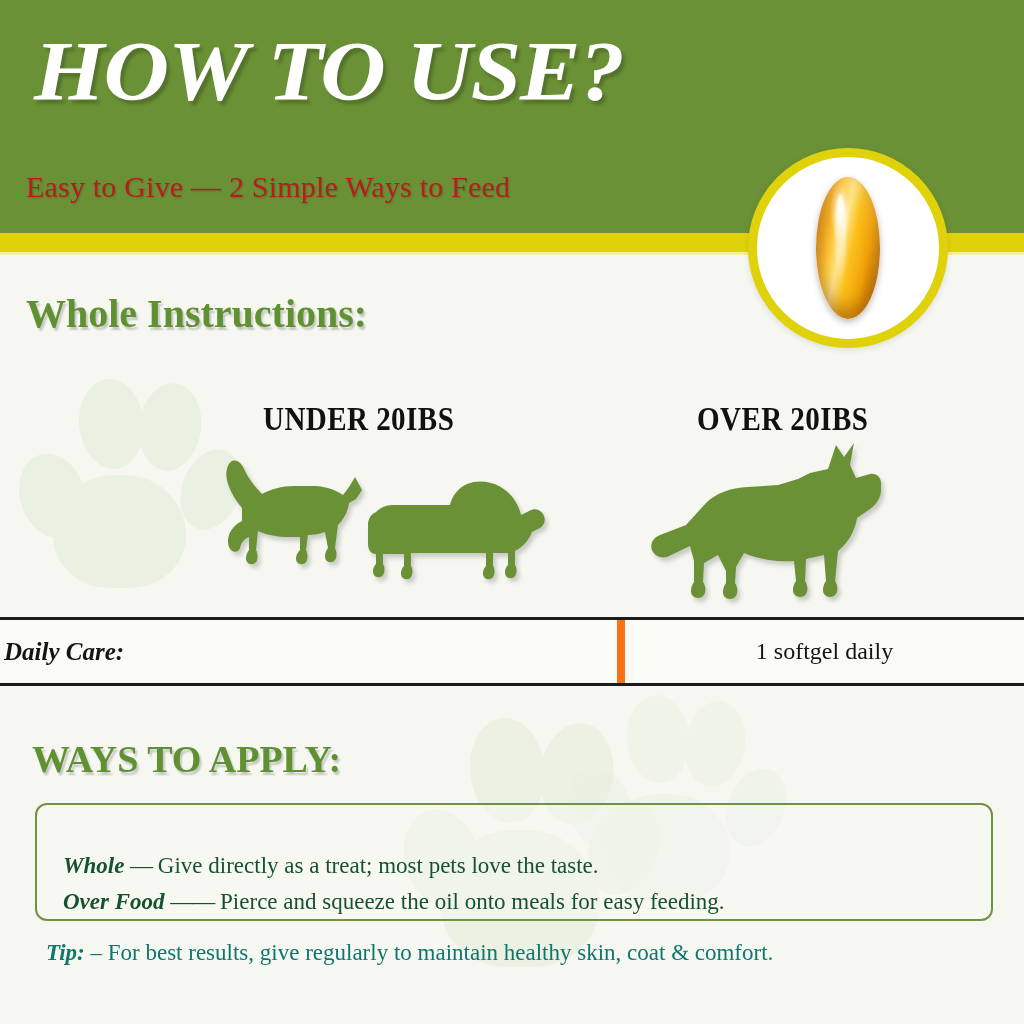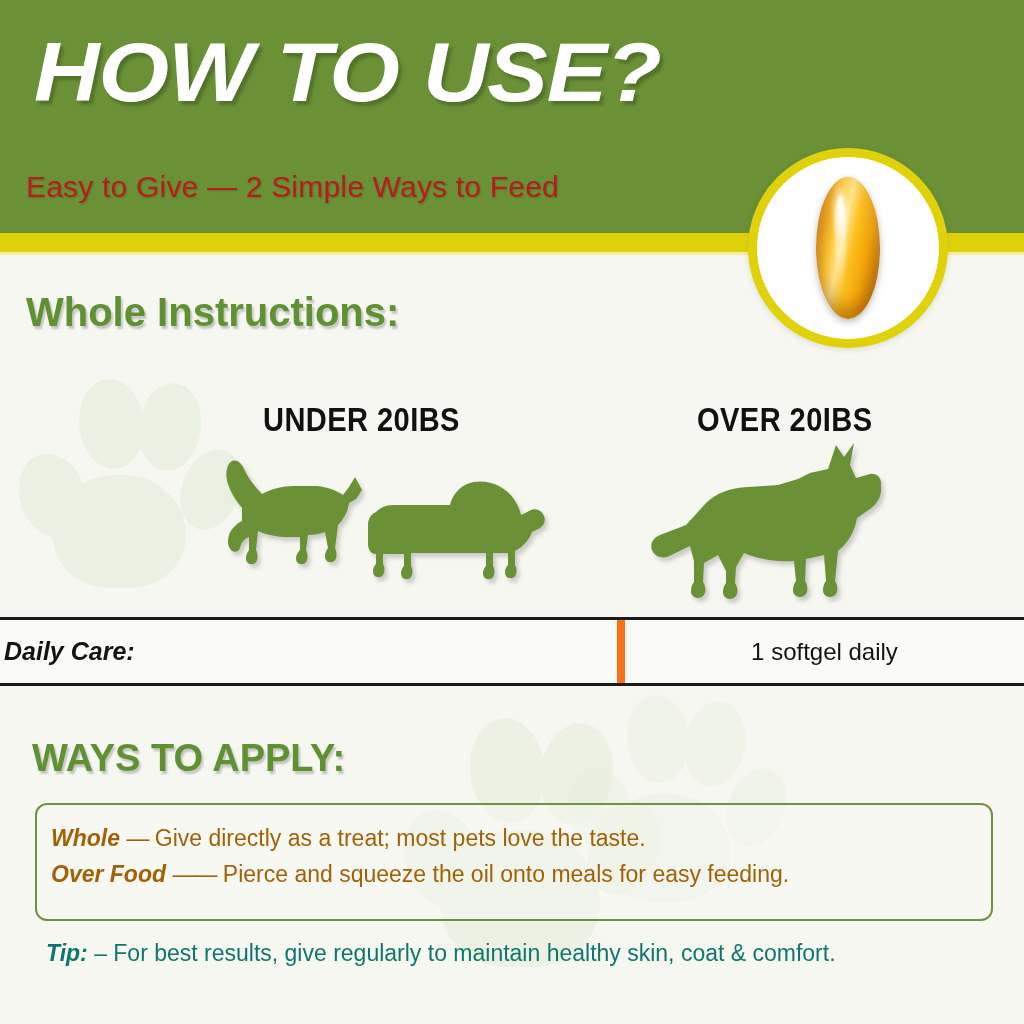--- a/index.html
+++ b/index.html
@@ -9,20 +9,21 @@
   }
   body {
     font-family: "Liberation Sans", sans-serif;
   }
   #page {
     position: relative;
     width: 1024px;
     height: 1024px;
     overflow: hidden;
     background: #f7f7f2;
+    font-family: Liberation Serif, serif;
   }
 
   
   .header-band {
     position: absolute;
     left: 0; top: 0;
     width: 1024px;
     height: 233px;
     background: #6a9136;
   }
@@ -218,24 +219,25 @@
     top: 803px;
     width: 958px;
     height: 118px;
     border: 2px solid #6f9342;
     border-radius: 12px;
     box-sizing: border-box;
     background: rgba(250,250,245,0.35);
   }
   .apply-row {
     position: absolute;
-    left: 14px;
+    left: 26px;
     font-size: 23px;
-    color: #a16207;
-    white-space: nowrap;
+    color: #14532d;
+    white-space: nowrap;
+    margin-top: 28px;
   }
   #apply-row-0 { top: 20px; }
   #apply-row-1 { top: 56px; }
   .apply-term {
     font-weight: bold;
     font-style: italic;
   }
   .apply-dash { letter-spacing: -1px; }
 
   

